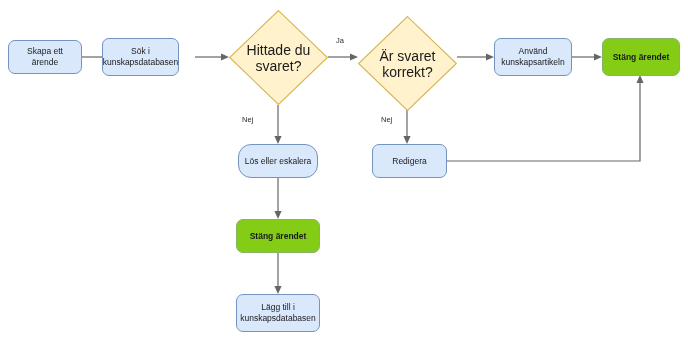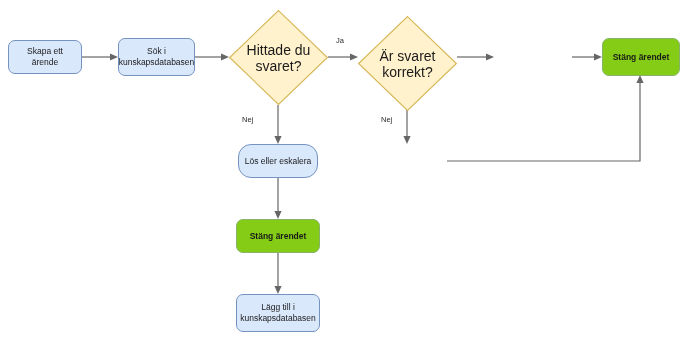--- a/index.html
+++ b/index.html
@@ -65,41 +65,44 @@
     <path d="M 447 161 L 640 161 L 640 82"></path>
     <polygon points="640,75 636.4,83 643.6,83"></polygon>
   </svg>
 
   <div class="elabel" style="left:336px;top:36px;">Ja</div>
   <div class="elabel" style="left:242px;top:115px;">Nej</div>
   <div class="elabel" style="left:381px;top:115px;">Nej</div>
 
   <div class="node blue" style="left:8px;top:40px;width:74px;height:34px;white-space:pre-line;">Skapa ett ärende</div>
 
-  <div class="node blue" style="left:118px;top:38px;width:77px;height:38px;white-space:pre-line;">Sök i
+  <div class="node blue" style="left:102px;top:38px;width:77px;height:38px;white-space:pre-line;">Sök i
 kunskapsdatabasen</div>
 
   <div class="diamond" style="left:229px;top:10px;width:99px;height:95px;">
     <svg width="99" height="95" viewBox="0 0 99 95">
       <polygon points="49.5,0.6 98.4,47.5 49.5,94.4 0.6,47.5" fill="#fff2cc" stroke="#d6b656" stroke-width="1.1"></polygon>
     </svg>
     <div class="dlabel">Hittade du svaret?</div>
   </div>
 
   <div class="diamond" style="left:358px;top:16px;width:99px;height:95px;">
     <svg width="99" height="95" viewBox="0 0 99 95">
       <polygon points="49.5,0.6 98.4,47.5 49.5,94.4 0.6,47.5" fill="#fff2cc" stroke="#d6b656" stroke-width="1.1"></polygon>
     </svg>
     <div class="dlabel">Är svaret korrekt?</div>
   </div>
 
+  <div class="node blue" style="left:494px;top:38px;width:78px;height:38px;white-space:pre-line;">Använd
+kunskapsartikeln</div>
 
   <div class="node green" style="left:602px;top:38px;width:78px;height:38px;white-space:pre-line;">Stäng ärendet</div>
 
   <div class="node blue" style="left:238px;top:144px;width:80px;height:34px;white-space:pre-line;border-radius:13px;">Lös eller eskalera</div>
 
+  <div class="node blue" style="left:372px;top:144px;width:75px;height:34px;white-space:pre-line;">Redigera</div>
 
   <div class="node green" style="left:236px;top:219px;width:84px;height:34px;white-space:pre-line;">Stäng ärendet</div>
 
   <div class="node blue" style="left:236px;top:294px;width:84px;height:38px;white-space:pre-line;">Lägg till i
 kunskapsdatabasen</div>
 
 </div>
 
 </body></html>

